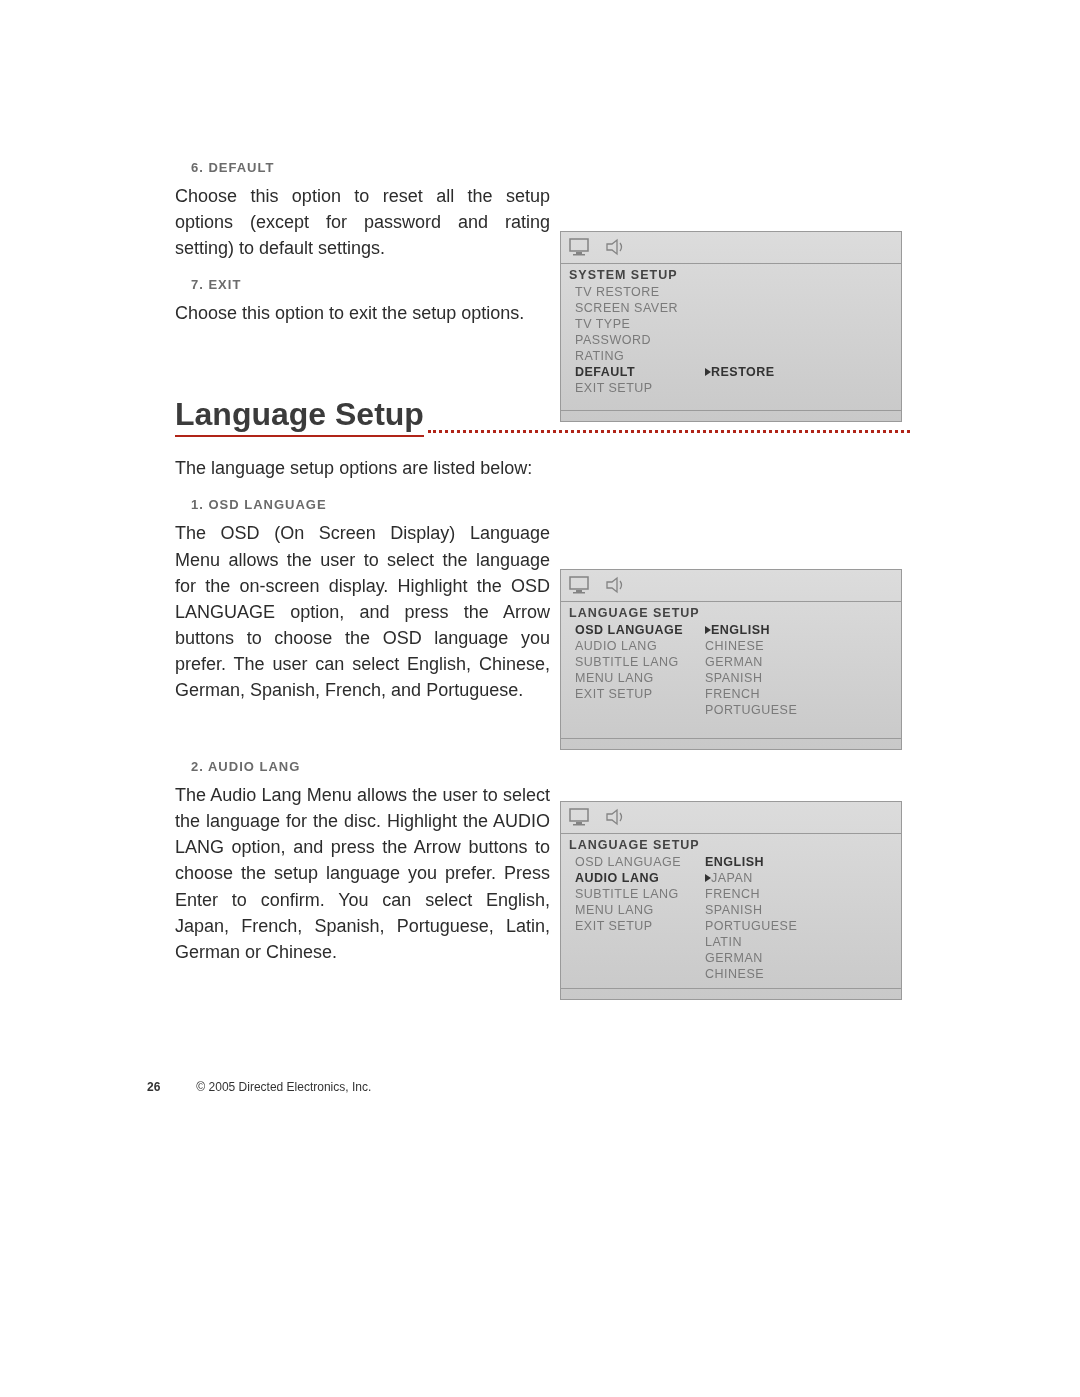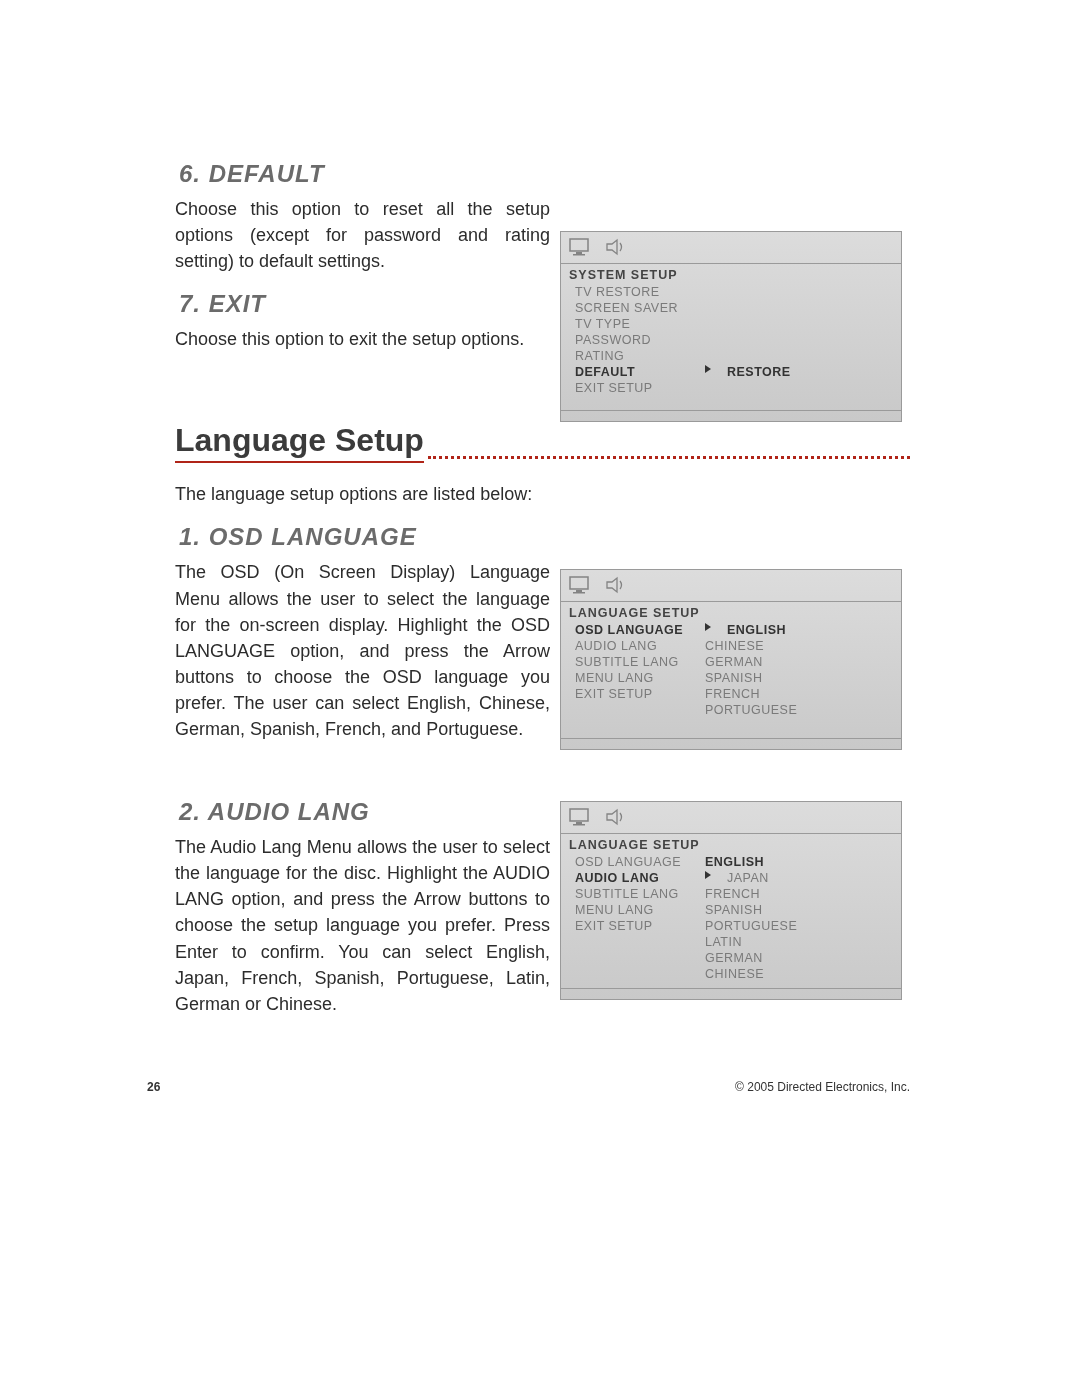--- a/index.html
+++ b/index.html
@@ -12,25 +12,24 @@
     position:relative;
   }
   .page{
     position:absolute;
     left:175px;
     top:160px;
     width:735px;
   }
   
   .h-sub{     
-    font-size:24px;
+    font-size:13px;
     letter-spacing:1px;
     color:#6b6b6b;
-    margin:0 0 8px 4px;
-    font-style:italic;
+    margin:0 0 8px 16px;
   }
   .body-text{
     font-size:18px;
     line-height:1.45;
     color:#2c2c2c;
     margin:0 0 16px 0;
     text-align:justify;
   }
   .body-text.narrow{width:375px;}
   .section-title-wrap{
@@ -82,21 +81,21 @@
     color:#444;
     padding:4px 8px 2px 8px;
     letter-spacing:1px;
   }
   .osd .row{
     display:flex;
     padding:1px 8px 1px 14px;
     letter-spacing:.5px;
   }
   .osd .row .left{width:130px;}
-  .osd .row .right{display:flex;gap:16px;}
+  .osd .row .right{display:flex;align-items:center;gap:0;}
   .osd .row.sel .left,
   .osd .row.sel .right{color:#333;font-weight:bold;}
   .osd .row .tri{
     width:0;height:0;
     border-top:4px solid transparent;
     border-bottom:4px solid transparent;
     border-left:6px solid #333;
     display:inline-block;
   }
   .osd .row .right.bold{color:#333;font-weight:bold;}
@@ -104,23 +103,23 @@
   #osd1{top:195px;}
   #osd2{top:533px;}
   #osd3{top:765px;}
   
   .footer{
     position:absolute;
     left:147px;
     top:1080px;
     width:763px;
     display:flex;
-    justify-content:space-between;
     font-size:12px;
     color:#333;
+    gap:36px;
   }
   .footer .pg{font-weight:bold;}
 </style>
 </head>
 <body>
 
 <div class="page">
 
   <h3 class="h-sub">6. DEFAULT</h3>
   <p class="body-text narrow">Choose this option to reset all the setup options (except for password and rating setting) to default settings.</p>

